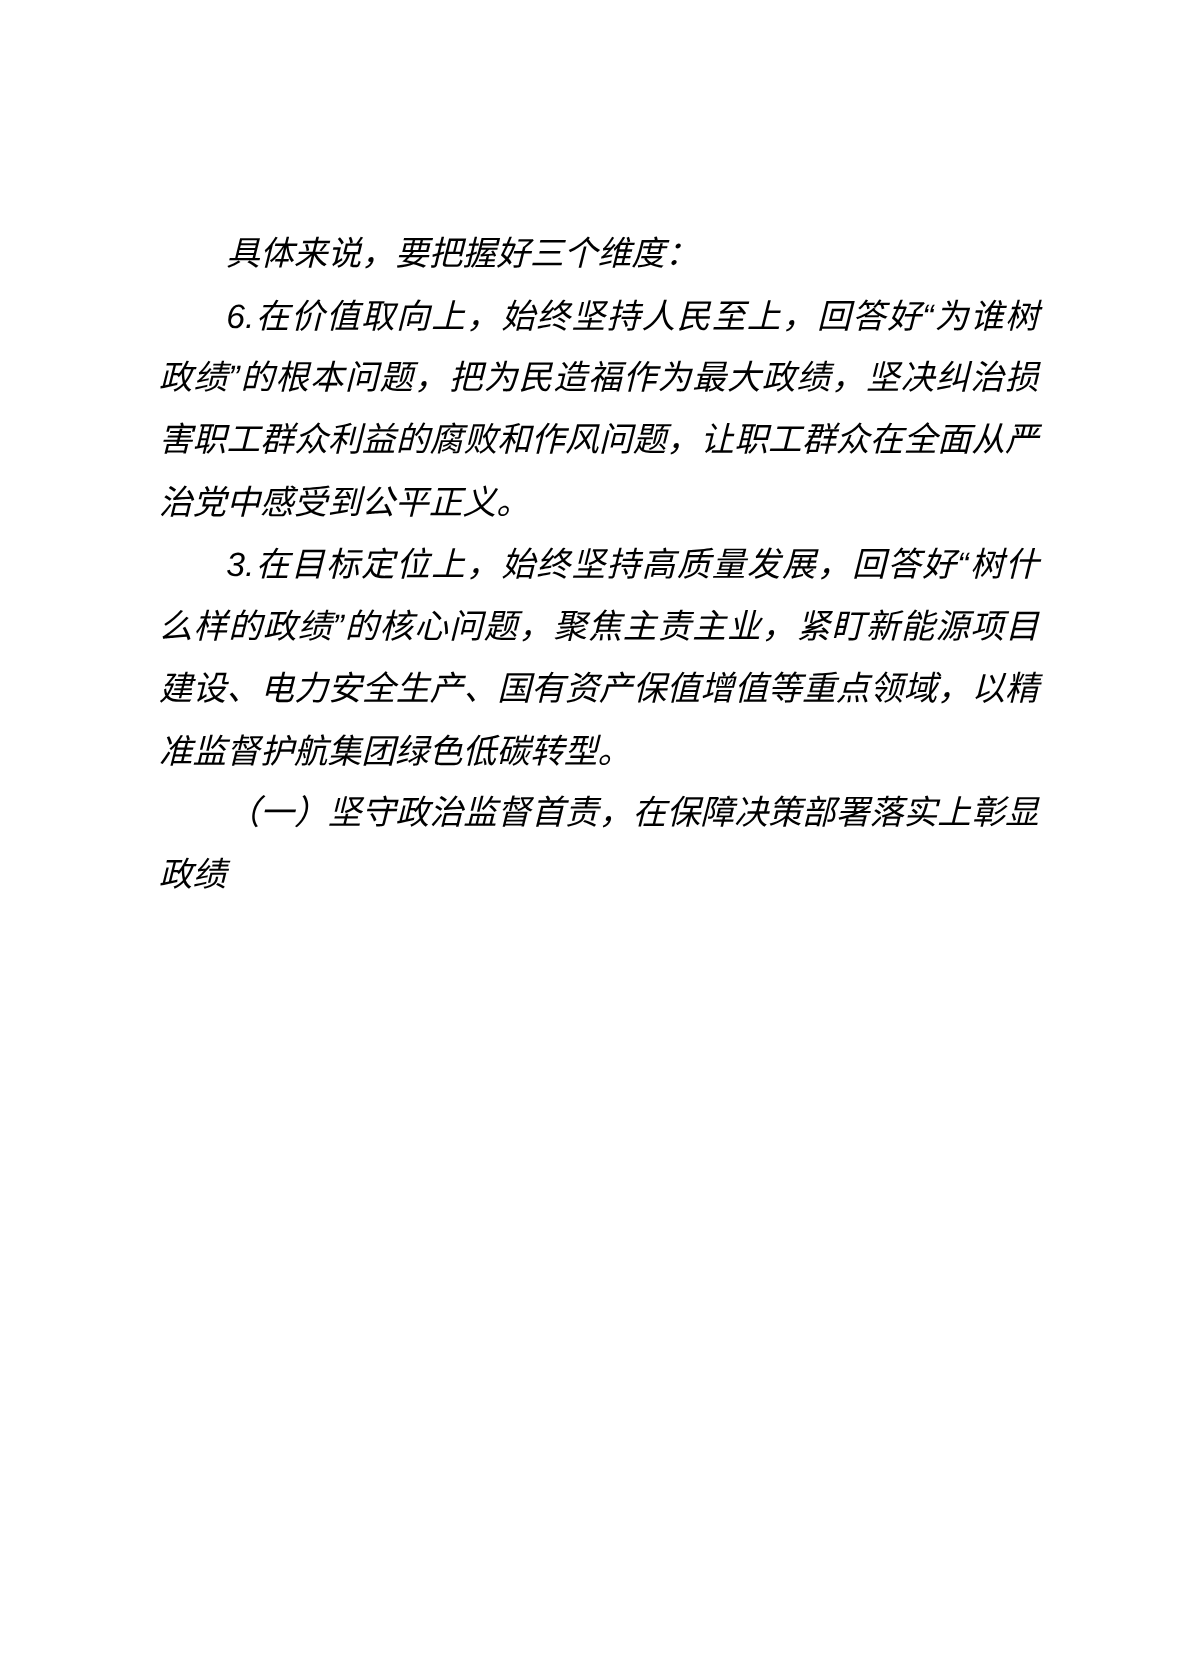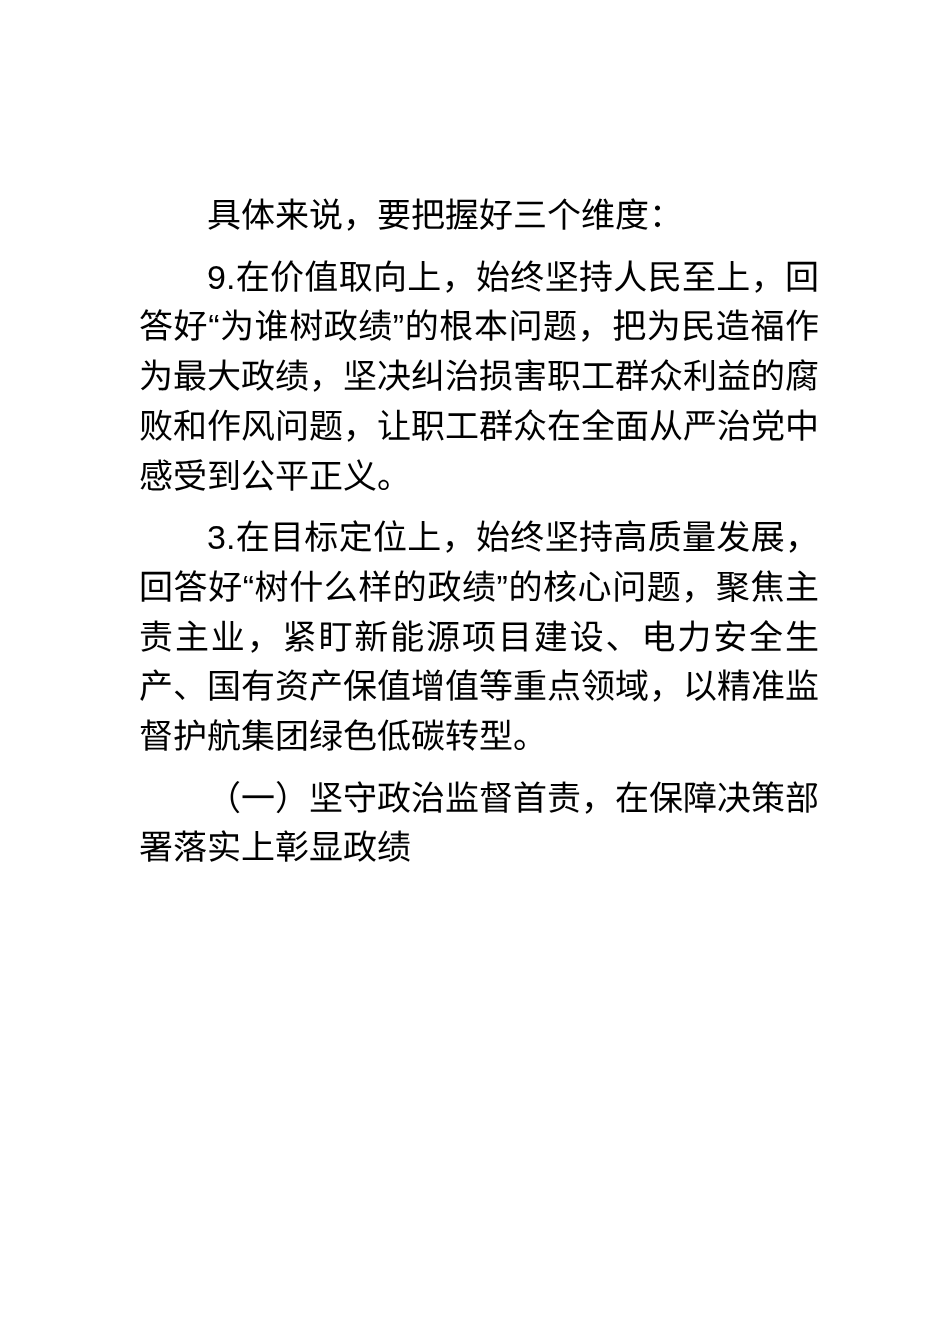--- a/index.html
+++ b/index.html
@@ -16,38 +16,39 @@
     font-family: "Liberation Sans", sans-serif;
     color: #000000;
   }
   .doc-body {
     position: absolute;
     left: 127px;
     top: 179px;
     width: 704px;
   }
   .doc-body p {
-    margin: 12px;
+    margin: 0;
     padding: 0;
-    font-size: 34px;
+    font-size: 27px;
     line-height: 49.7px;
     text-align: justify;
     text-justify: inter-character;
     text-indent: 2em;
     color: #000000;
     word-break: break-all;
     overflow-wrap: break-word;
+    font-style: italic;
   }
   .doc-body p.heading-bold {
     font-weight: 700;
   }
 </style>
 </head>
 <body>
 
 <div class="page">
   <div class="doc-body">
     <p>具体来说，要把握好三个维度：</p>
-    <p>9.在价值取向上，始终坚持人民至上，回答好“为谁树政绩”的根本问题，把为民造福作为最大政绩，坚决纠治损害职工群众利益的腐败和作风问题，让职工群众在全面从严治党中感受到公平正义。</p>
+    <p>6.在价值取向上，始终坚持人民至上，回答好“为谁树政绩”的根本问题，把为民造福作为最大政绩，坚决纠治损害职工群众利益的腐败和作风问题，让职工群众在全面从严治党中感受到公平正义。</p>
     <p>3.在目标定位上，始终坚持高质量发展，回答好“树什么样的政绩”的核心问题，聚焦主责主业，紧盯新能源项目建设、电力安全生产、国有资产保值增值等重点领域，以精准监督护航集团绿色低碳转型。</p>
     <p>（一）坚守政治监督首责，在保障决策部署落实上彰显政绩</p>
   </div>
 </div>
 
 </body></html>

